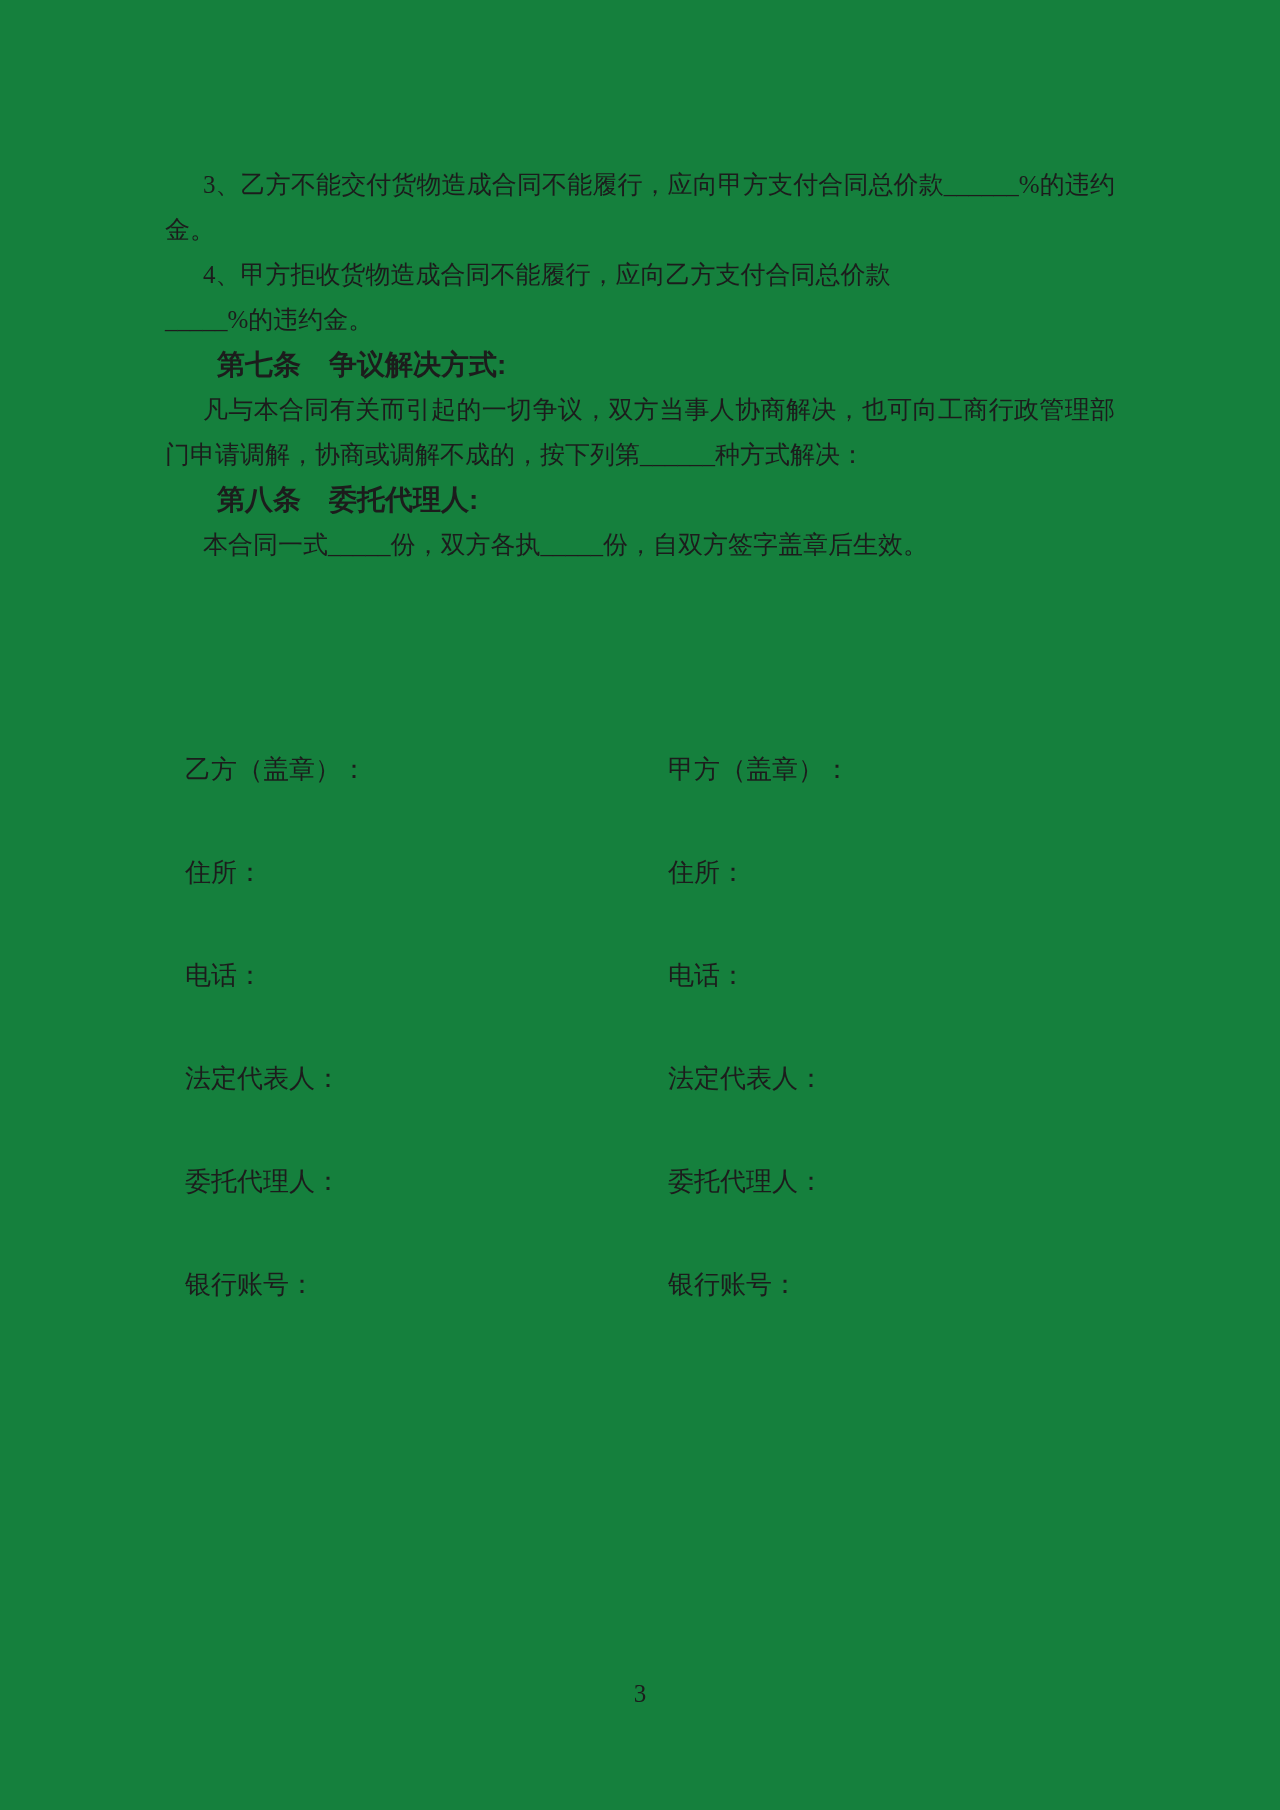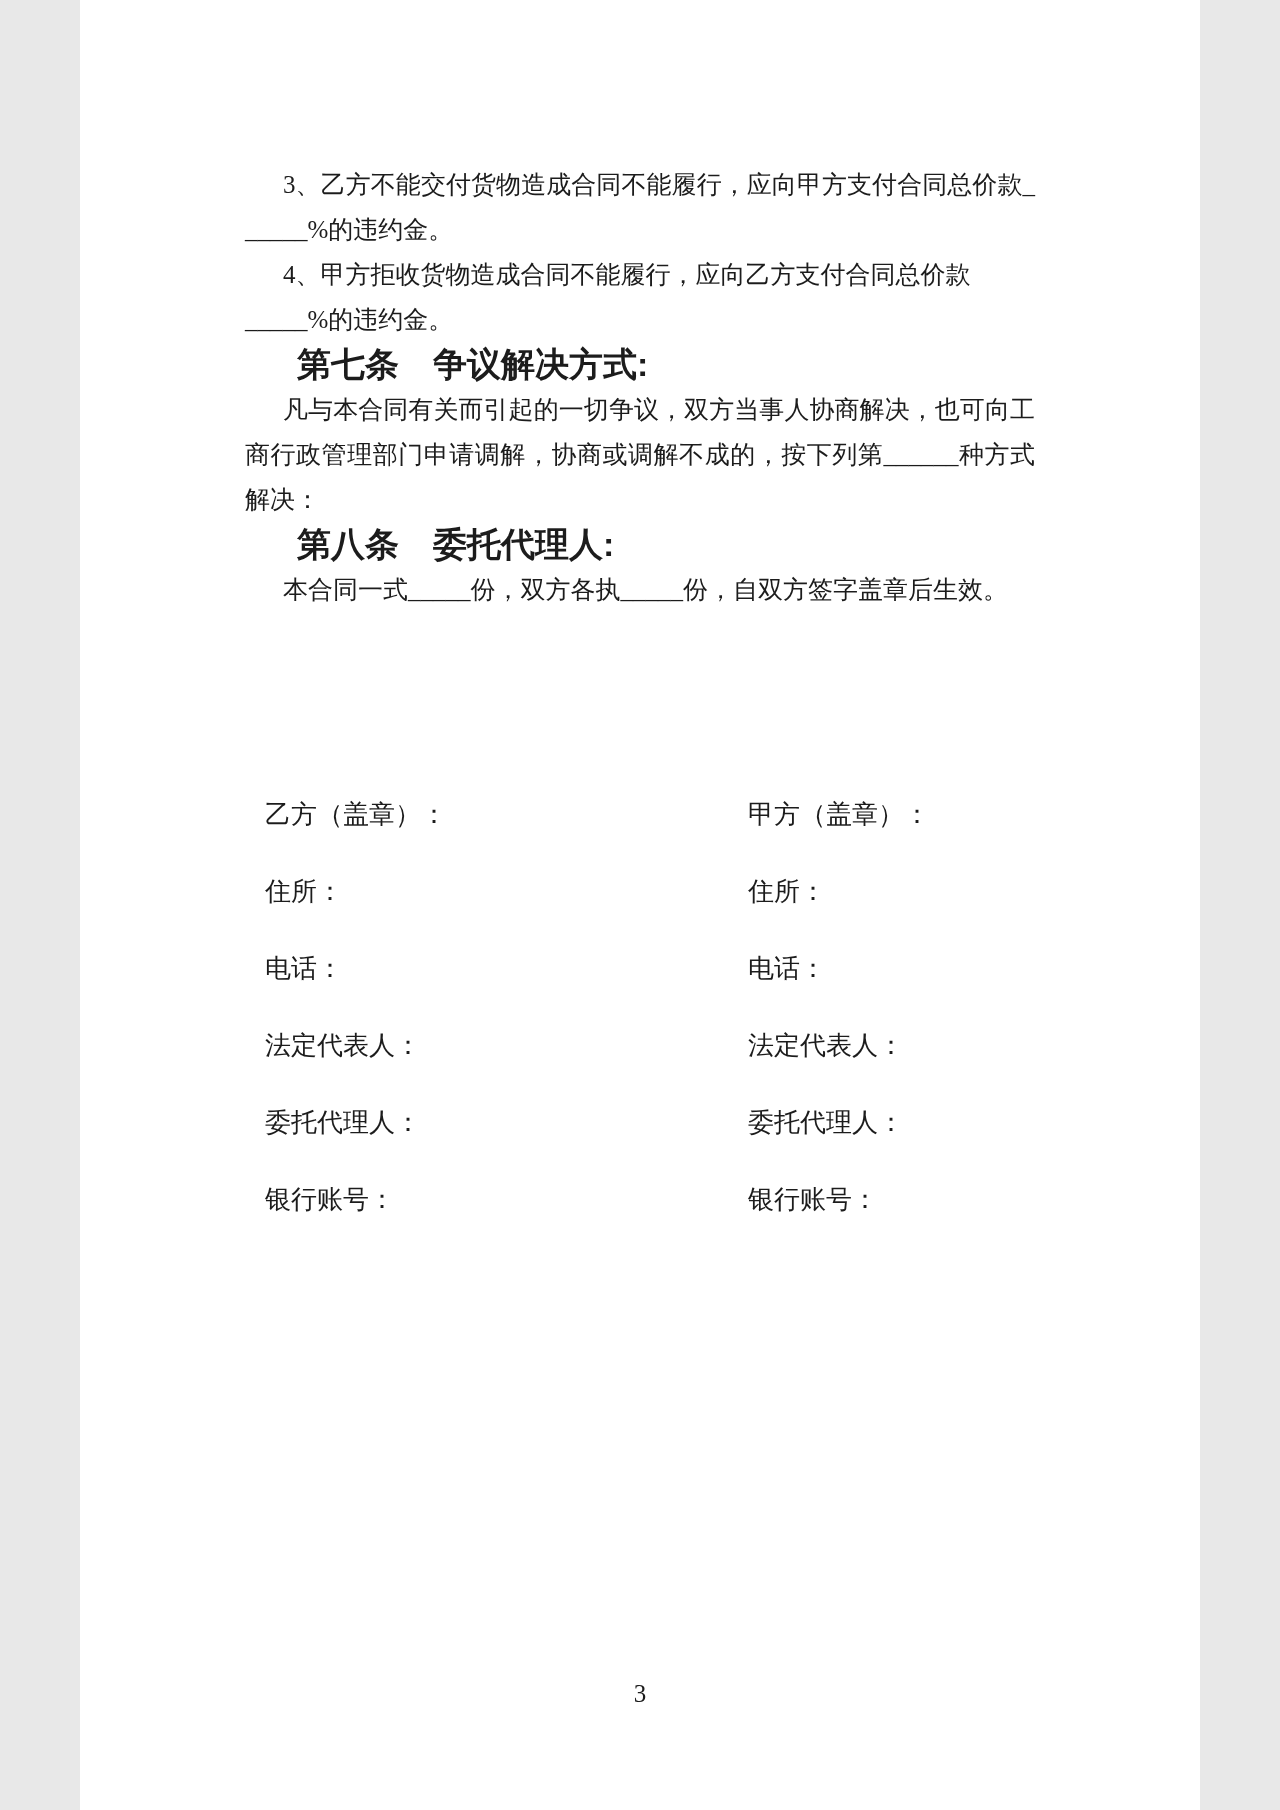--- a/index.html
+++ b/index.html
@@ -1,52 +1,53 @@
 <!DOCTYPE html>
 <html><head>
 <meta charset="utf-8">
 <style>
   * { margin: 0; padding: 0; box-sizing: border-box; }
   html, body { background: #e8e8e8; }
   .page {
     position: relative;
-    width: 1120px;
+    width: 1280px;
     height: 1810px;
     margin: 0 auto;
-    background: #ffffff;
+    background: #15803d;
     color: #1c1c1c;
     font-family: "Liberation Serif", "DejaVu Serif", serif;
     overflow: hidden;
   }
   .content {
     padding: 162px 165px 0 165px;
   }
   .para {
     font-size: 25px;
     line-height: 45px;
     text-align: justify;
     word-break: break-all;
     color: #1c1c1c;
   }
   .indent { text-indent: 38px; }
   .heading {
     font-family: "Liberation Sans", "DejaVu Sans", sans-serif;
     font-weight: 700;
-    font-size: 34px;
+    font-size: 28px;
     text-indent: 52px;
     word-break: keep-all;
   }
   .signature {
     margin-top: 180px;
   }
   .sig-row {
     position: relative;
     height: 77px;
     font-size: 26px;
     line-height: 45px;
+    margin-top: 26px;
   }
   .sig-left  { position: absolute; left: 20px;  top: 0; white-space: nowrap; }
   .sig-right { position: absolute; left: 503px; top: 0; white-space: nowrap; text-align: center; }
   .page-number {
     position: absolute;
     top: 1680px;
     left: 0;
     width: 100%;
     text-align: center;
     font-size: 25px;

